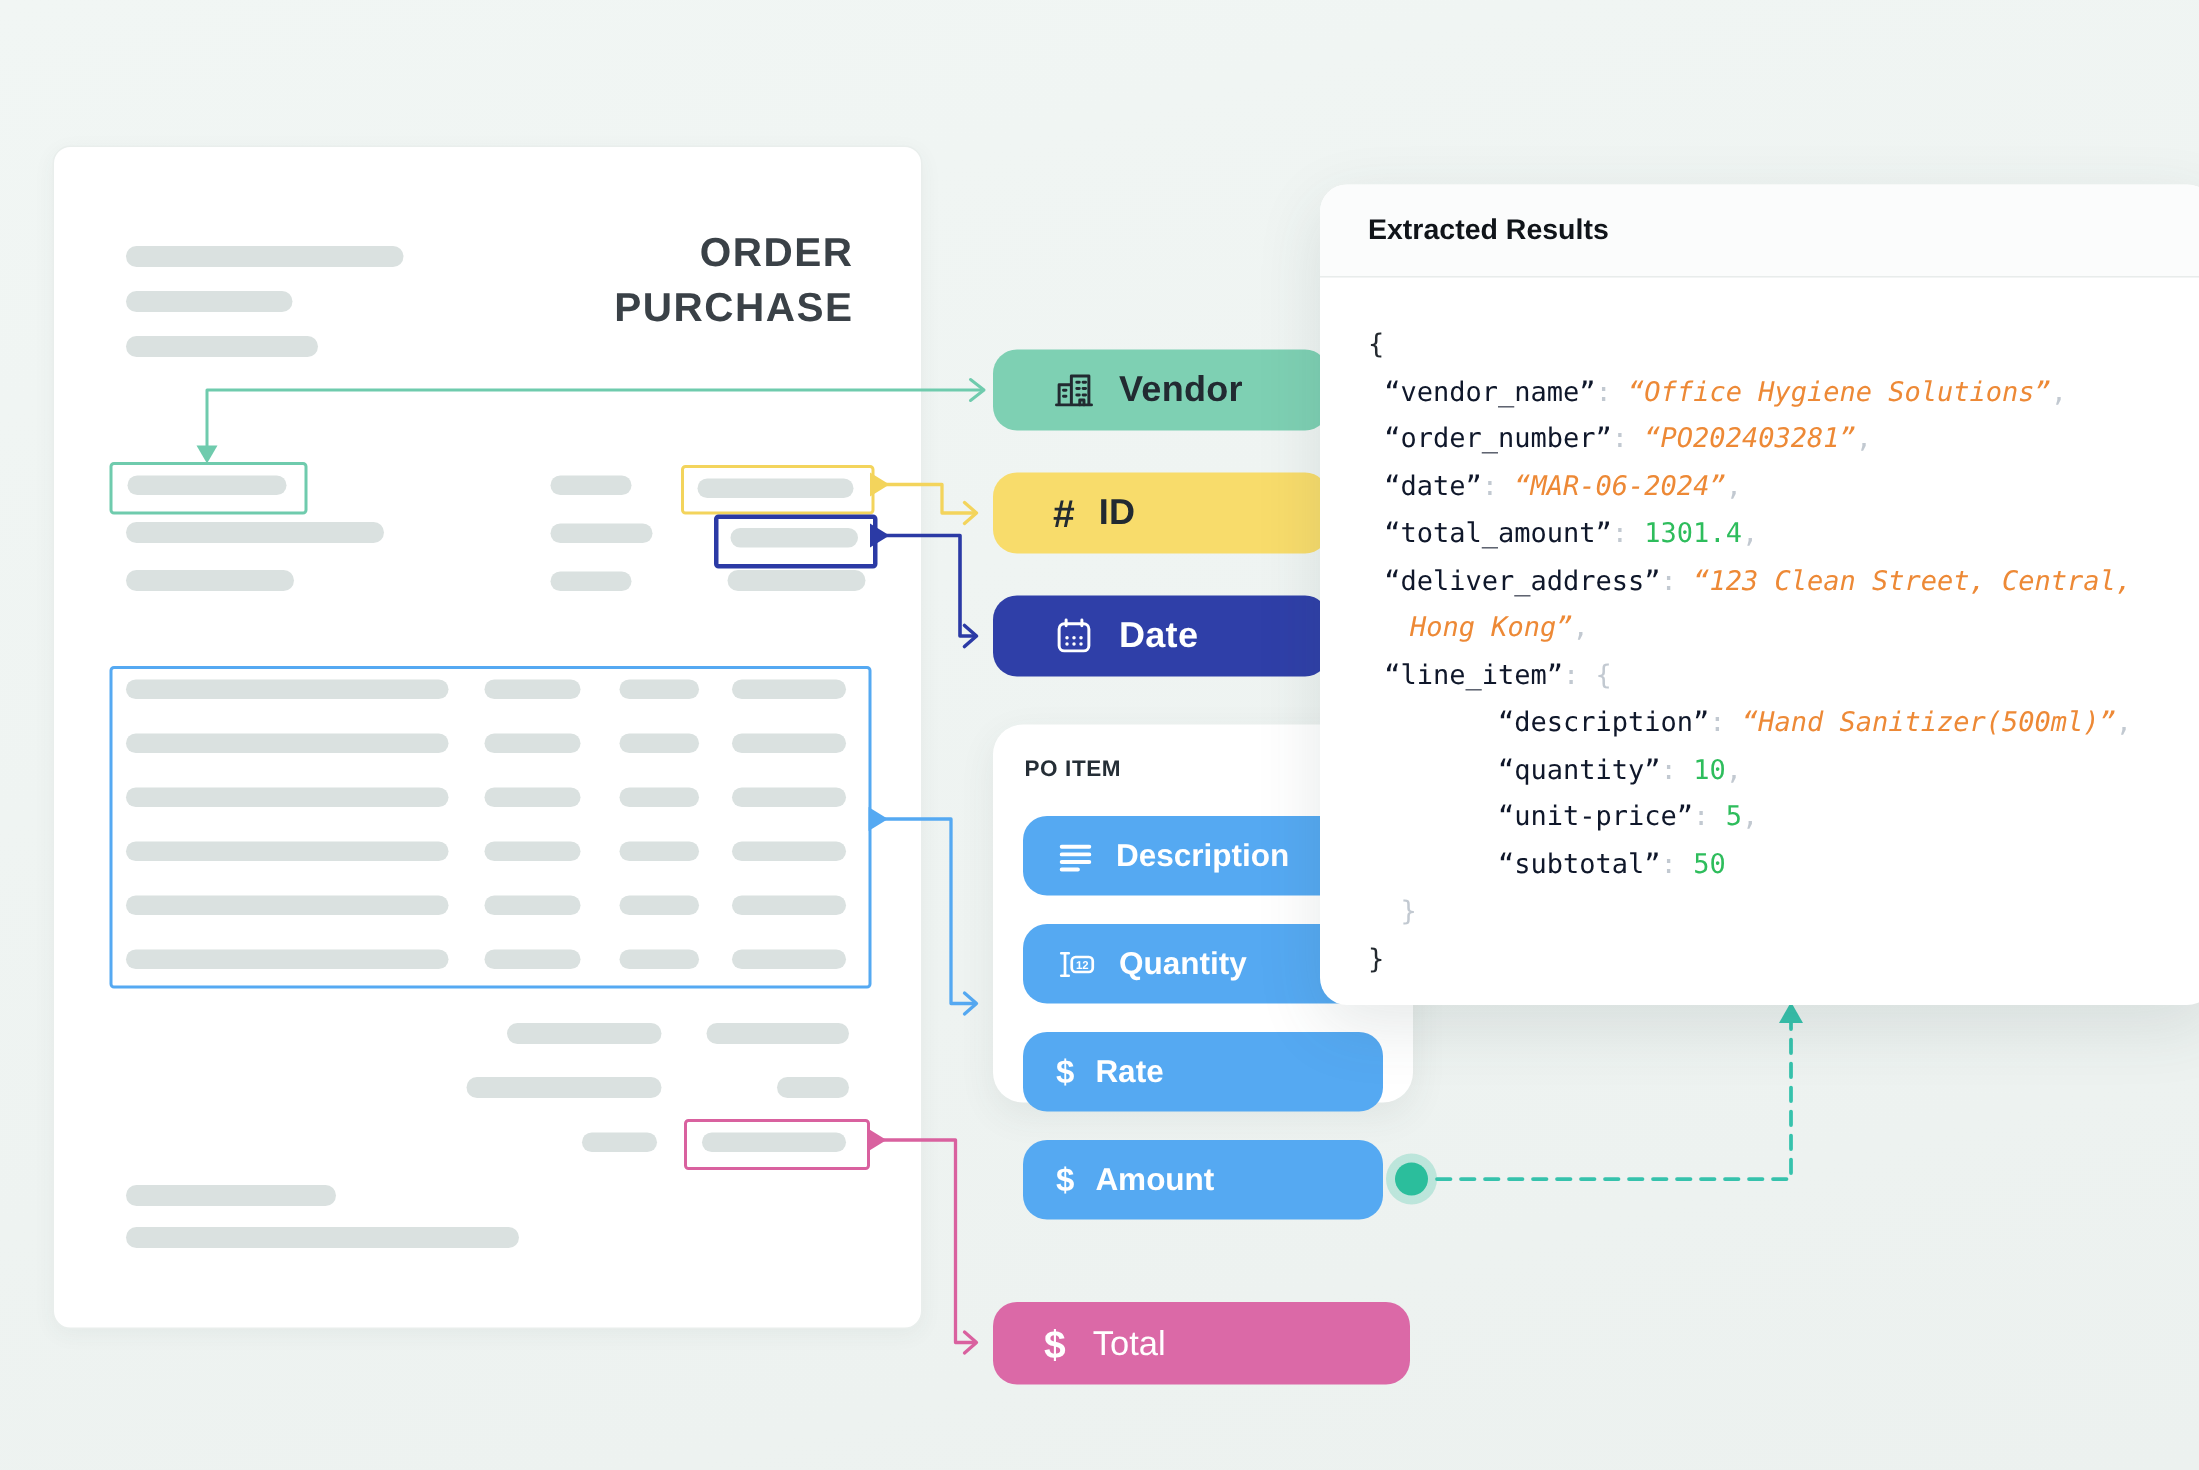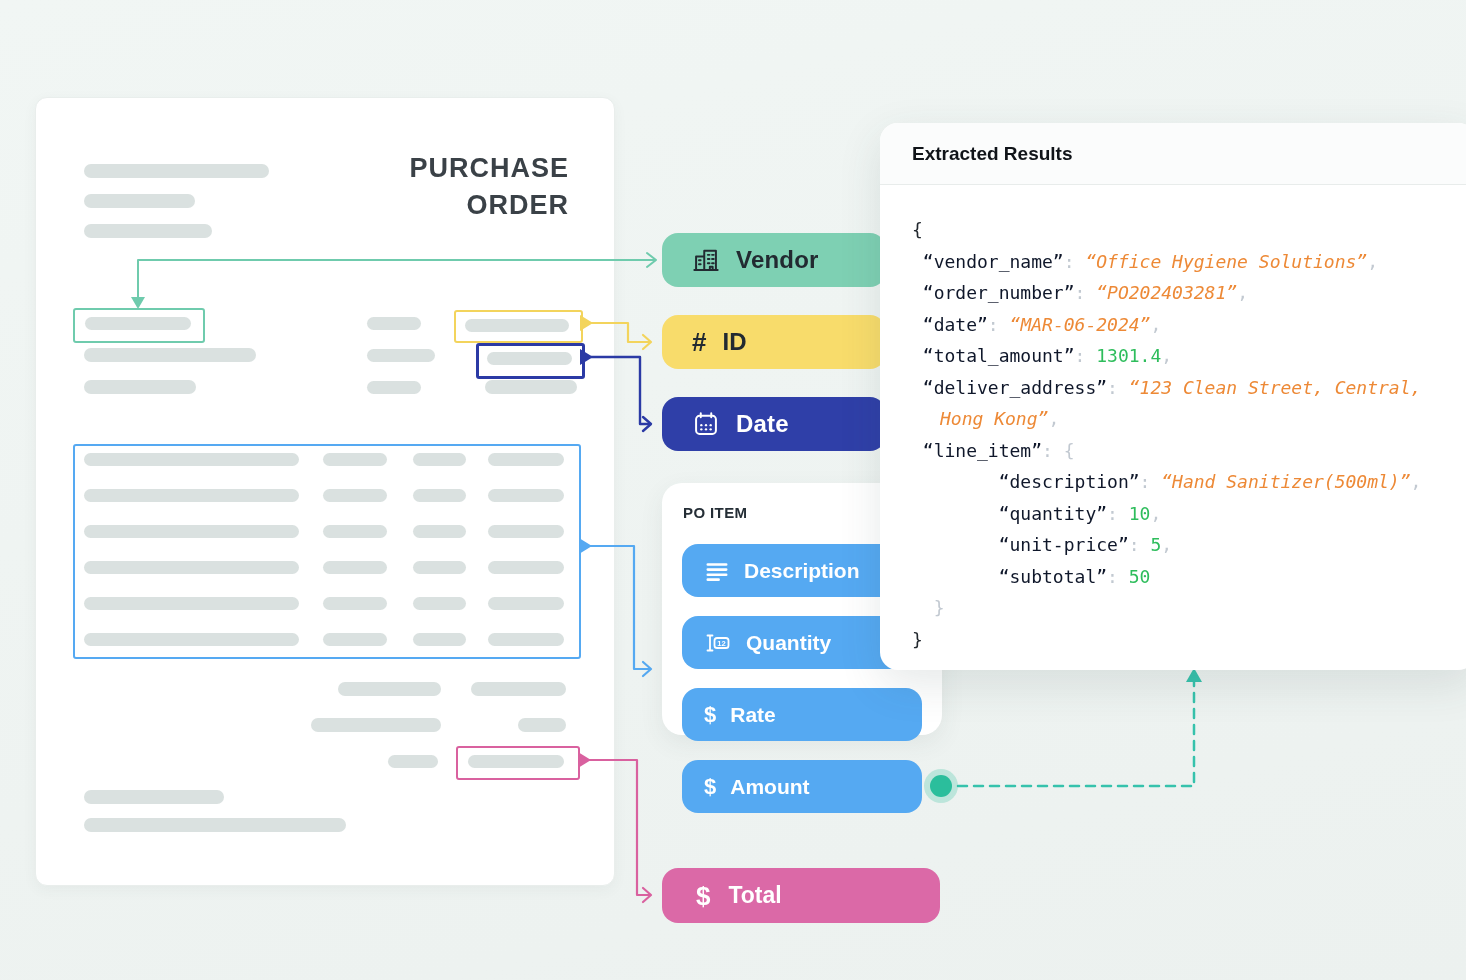--- a/index.html
+++ b/index.html
@@ -18,41 +18,41 @@
   .hl-yellow{border:2px solid #F3D45C;}
   .hl-navy{border:3px solid #2B3AA5;}
   .hl-blue{border:2px solid #55A9F2;}
   .hl-pink{border:2px solid #D9619F;}
 
   
   .connectors{position:absolute;left:0;top:0;z-index:2;pointer-events:none;}
 
   
   .chip{position:absolute;left:662px;width:224px;height:54px;border-radius:16px;display:flex;
-    align-items:center;padding-left:30px;gap:16px;box-sizing:border-box;z-index:3;}
+    align-items:center;padding-left:40px;gap:16px;box-sizing:border-box;z-index:3;}
   .chip .lbl{font-size:24px;font-weight:bold;letter-spacing:.2px;}
   .chip-vendor{top:233px;background:#7ED0B3;color:#222A31;}
   .chip-id{top:315px;background:#F8DC6B;color:#222A31;}
   .chip-date{top:397px;background:#2F3FA8;color:#fff;}
   .glyph{font-size:26px;font-weight:bold;line-height:1;}
 
   
   .po-card{position:absolute;left:662px;top:483px;width:280px;height:252px;background:#fff;
     border-radius:20px;box-shadow:0 8px 24px rgba(60,80,75,.08);z-index:3;}
   .po-head{position:absolute;left:21px;top:21px;font-size:15px;font-weight:bold;color:#252E36;letter-spacing:.4px;}
   .po-chip{position:absolute;left:20px;width:240px;height:53px;border-radius:16px;background:#55A9F2;
     color:#fff;display:flex;align-items:center;padding-left:22px;gap:14px;box-sizing:border-box;}
   .po-chip .lbl{font-size:21px;font-weight:bold;}
   .po-chip .glyph{font-size:22px;}
 
   
   .chip-total{position:absolute;left:662px;top:868px;width:278px;height:55px;border-radius:16px;
     background:#DB69A7;color:#fff;display:flex;align-items:center;padding-left:34px;gap:18px;
     box-sizing:border-box;z-index:3;}
-  .chip-total .lbl{font-size:23px;font-weight:bold;}
+  .chip-total .lbl{font-size:23px;font-weight:normal;}
 
   
   .panel{position:absolute;left:880px;top:123px;width:596px;height:547px;background:#fff;
     border-radius:18px;box-shadow:0 14px 44px rgba(50,70,70,.12);z-index:5;overflow:hidden;}
   .panel-head{height:61px;background:#FBFCFC;border-bottom:1px solid #E8ECEB;display:flex;align-items:center;
     padding-left:32px;font-size:19px;font-weight:bold;color:#101419;}
   .code{padding:29px 10px 0 32px;font-family:"DejaVu Sans Mono",monospace;font-size:18px;line-height:31.5px;}
   .code-line{white-space:pre;}
   .tok-key{color:#0f172a;}
   .tok-punc{color:#C2C9D1;}
@@ -67,22 +67,22 @@
 
   svg text{font-family:"Liberation Sans",sans-serif;}
 </style>
 </head>
 <body>
 
 <div class="canvas">
 
   <div class="doc-card">
     <div class="doc-title">
+      <div>ORDER</div>
       <div>PURCHASE</div>
-      <div>ORDER</div>
     </div>
 
     <div class="b" style="left:48px;top:66px;width:185px"></div>
     <div class="b" style="left:48px;top:96px;width:111px"></div>
     <div class="b" style="left:48px;top:126px;width:128px"></div>
 
     <div class="hl hl-green" style="left:37px;top:210px;width:128px;height:31px">
       <div class="b" style="left:10px;top:7px;width:106px;height:13px"></div>
     </div>
     <div class="b" style="left:331px;top:219px;width:54px;height:13px"></div>

